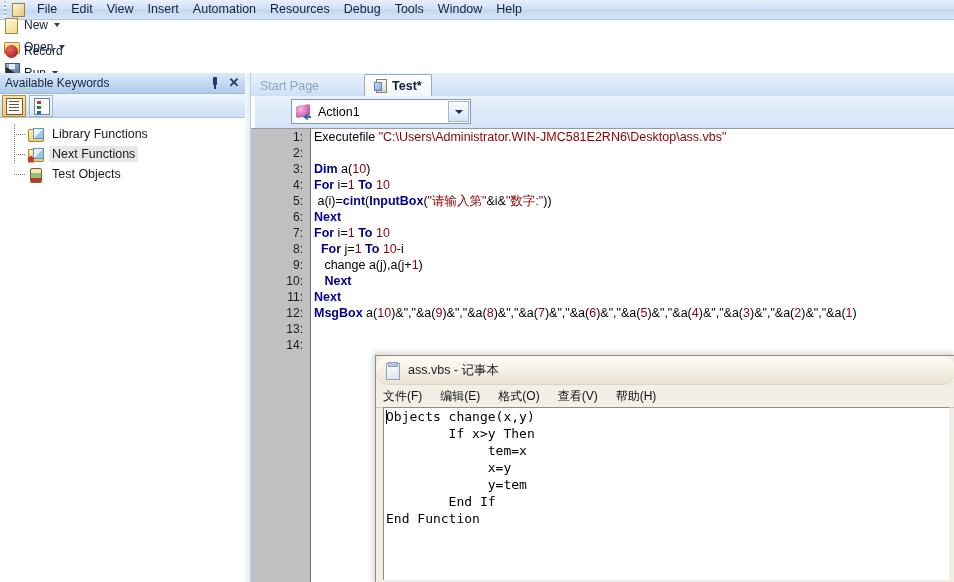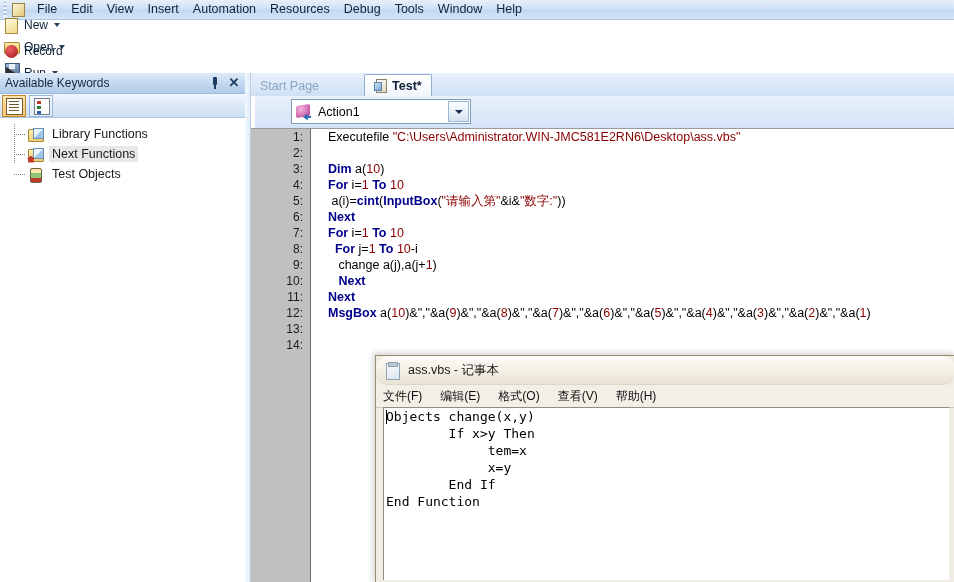--- a/index.html
+++ b/index.html
@@ -256,21 +256,21 @@
     background:#c0c0c0;border-right:1px solid #6e6e6e;
   }
   #gutter .ln{
     height:16px;line-height:16px;text-align:right;padding-right:7px;
     font-family:"Liberation Sans",sans-serif;font-size:12px;color:#1b1b1b;
   }
   #codepane{
     position:absolute;left:60px;top:0;width:643px;height:454px;background:#ffffff;
     font-family:"Liberation Sans",sans-serif;font-size:12.5px;
   }
-  .cl{height:16px;line-height:16px;white-space:pre;padding-left:17px;color:#000;}
+  .cl{height:16px;line-height:16px;white-space:pre;padding-left:3px;color:#000;}
   .kw{color:#00008b;font-weight:bold;}
   .num{color:#8b0000;}
   .str{color:#8b0000;}
   .fn{color:#00008b;font-weight:bold;}
 
   
   #notepad{
     position:absolute;left:375px;top:355px;width:579px;height:227px;
     background:#f0ede4;
     border:1px solid #9a8c73;
@@ -664,18 +664,19 @@
       <span class="mi">格式(O)</span>
       <span class="mi">查看(V)</span>
       <span class="mi">帮助(H)</span>
     </div>
     <div id="np-text">
       <span id="np-caret"></span>
     <div class="npl">Objects change(x,y)</div>
         <div class="npl">        If x&gt;y Then</div>
         <div class="npl">             tem=x</div>
         <div class="npl">             x=y</div>
+        <div class="npl">             y=tem</div>
         <div class="npl">        End If</div>
         <div class="npl">End Function</div>
       </div>
   </div>
 
 </div>
 
 </body></html>

